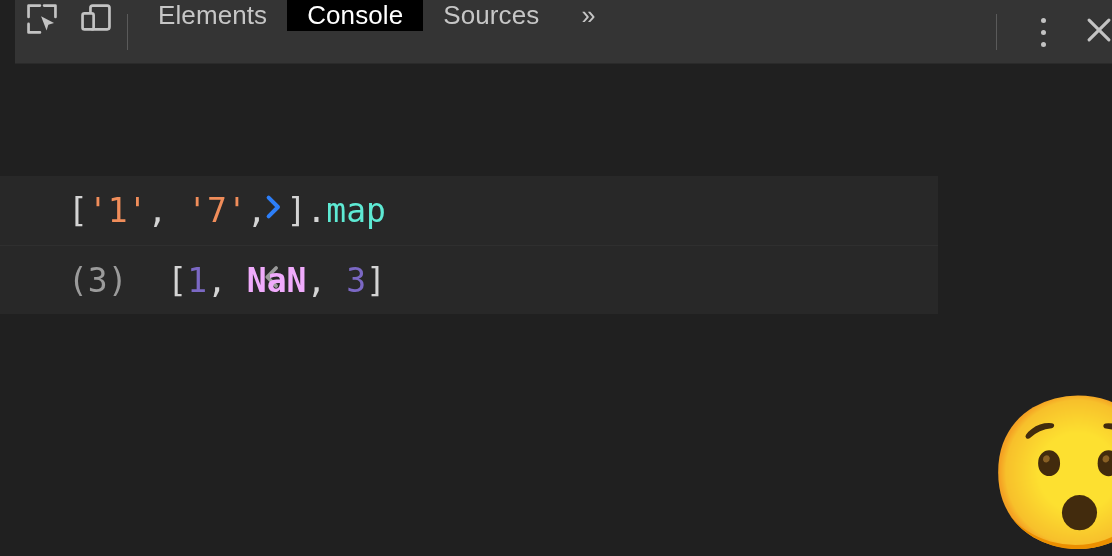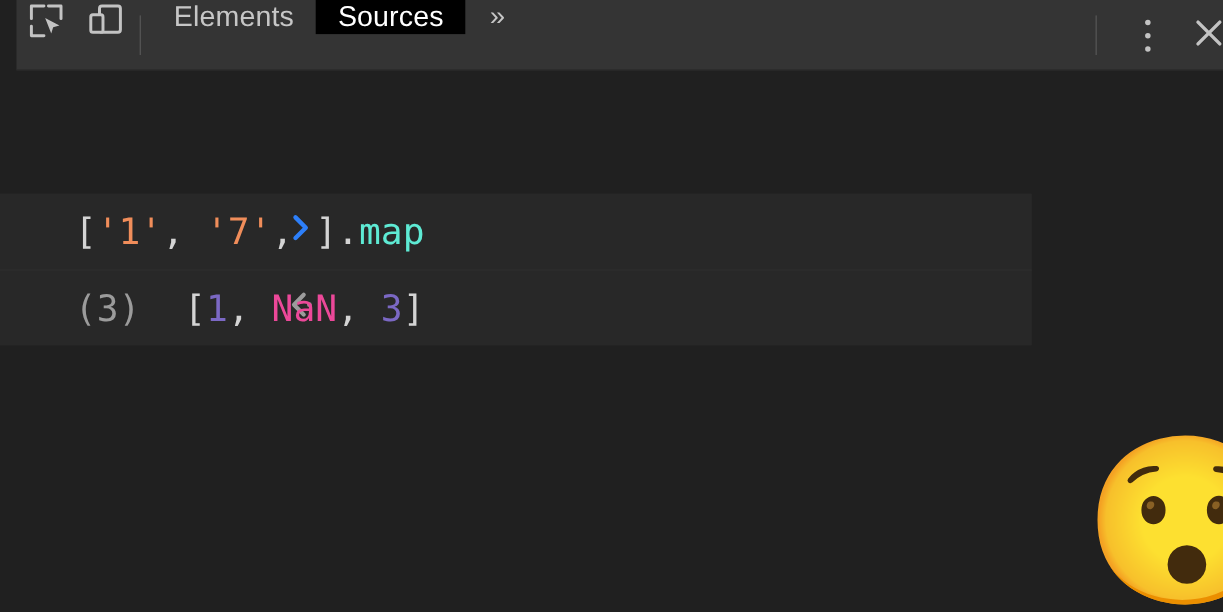--- a/index.html
+++ b/index.html
@@ -149,21 +149,21 @@
   }
 
   .code { display: flex; align-items: baseline; }
 
   .tok-punct  { color: #d4d4d4; }
   .tok-string { color: #f08d5a; }
   .tok-method { color: #5eead4; }
   .tok-ident  { color: #d4d4d4; }
   .tok-count  { color: #9b9b9b; }
   .tok-number { color: #7b68c4; }
-  .tok-nan    { color: #ec4899; }
+  .tok-nan    { color: #f0abfc; font-weight: bold; }
 
   .emoji {
     position: absolute;
     left: 985px;
     top: 333px;
     font-size: 150px;
     line-height: 150px;
     user-select: none;
   }
 </style>
@@ -192,20 +192,23 @@
       </span>
     </div>
 
     <div class="tb-divider"></div>
 
     <div class="tabs">
       <div class="tab">
         <span>Elements</span>
       </div>
       <div class="tab active">
+        <span>Console</span>
+      </div>
+      <div class="tab">
         <span>Sources</span>
       </div>
       <div class="tab-more">
         <span>»</span>
       </div>
     </div>
 
     <div class="toolbar-right">
       <div class="tb-divider right"></div>
       <div class="icon-btn">

